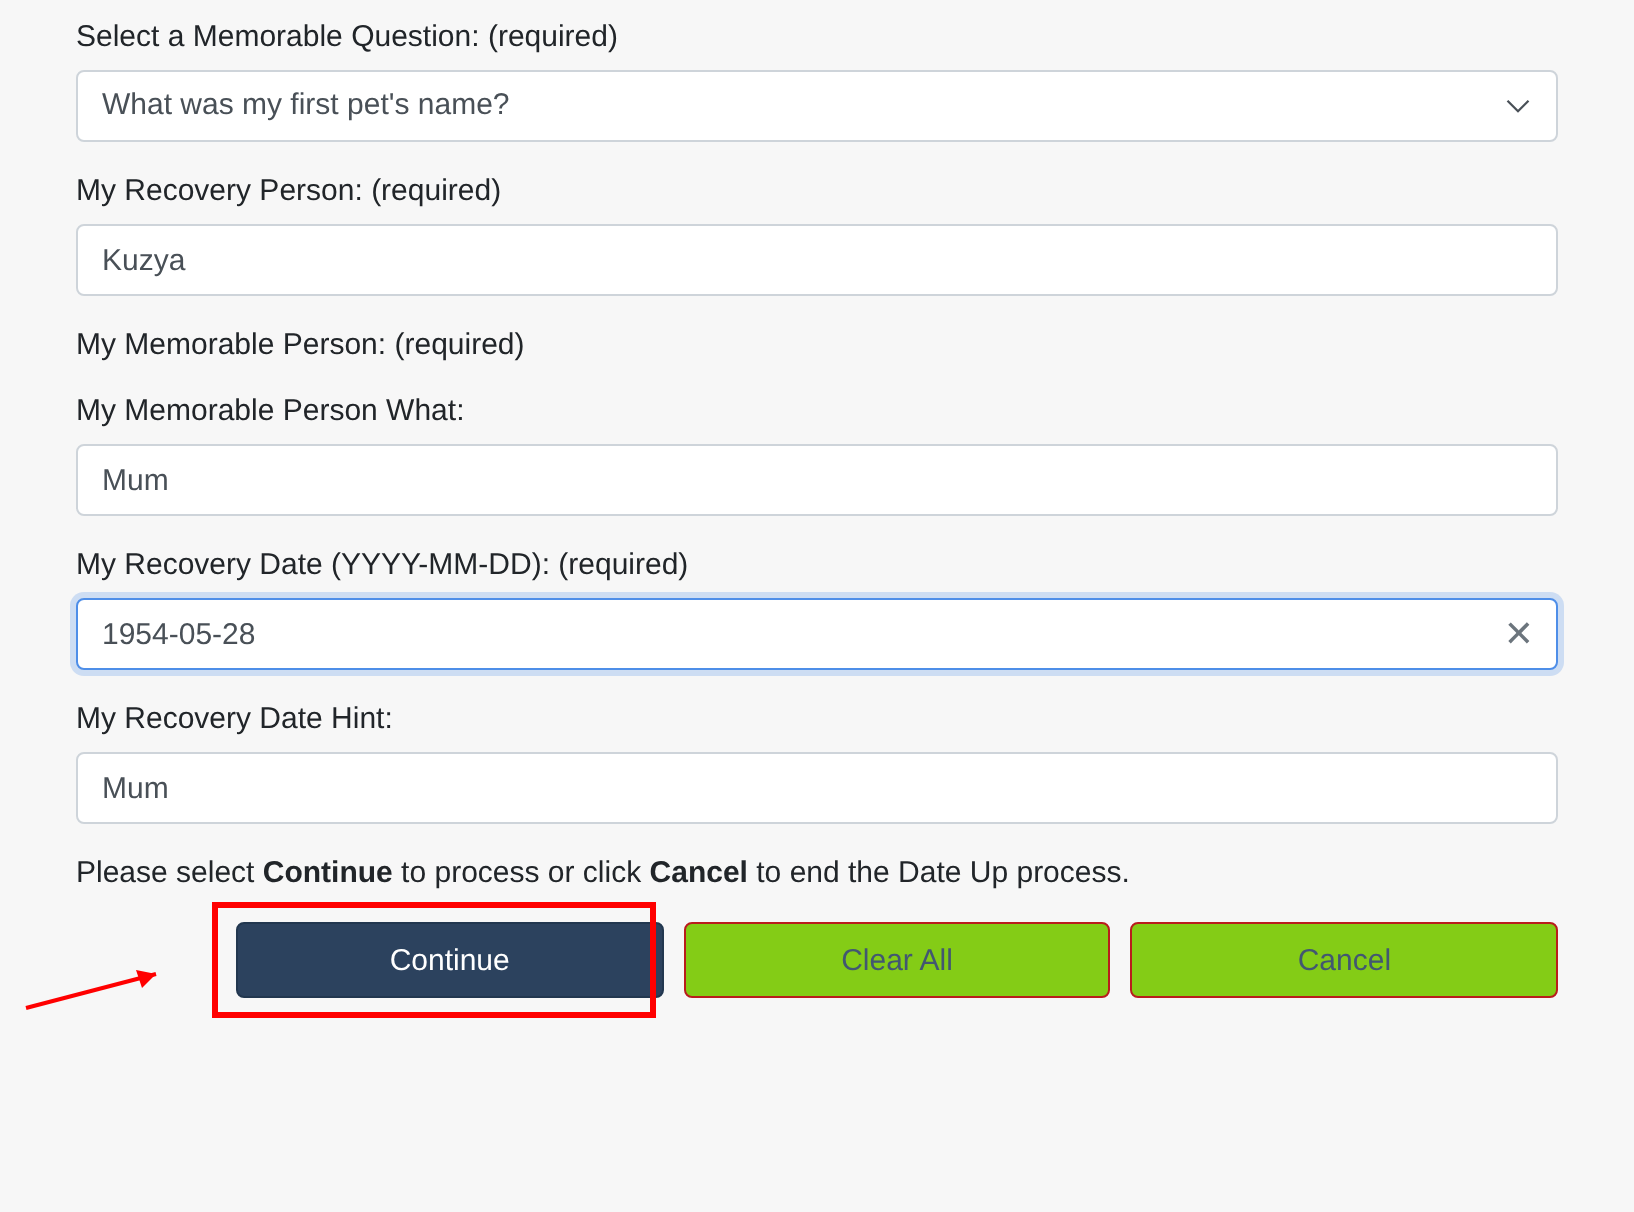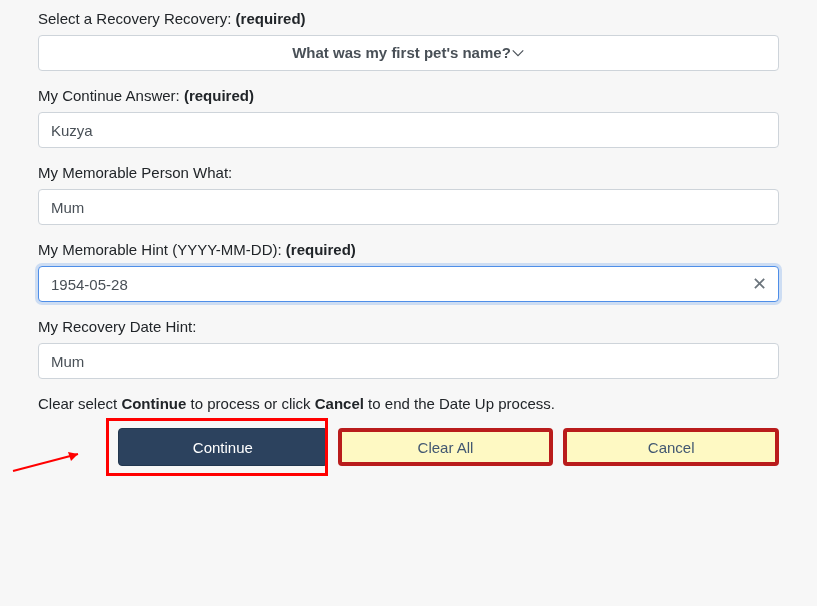--- a/index.html
+++ b/index.html
@@ -14,43 +14,42 @@
     width: 817px;
     padding: 10px 38px 30px 38px;
   }
   .form-group { margin-bottom: 16px; }
   .form-label {
     display: block;
     font-size: 15px;
     color: #212529;
     margin-bottom: 8px;
   }
-  .form-label .req { font-weight: 700; }
+  .form-label .req { font-weight: 400; }
   .select-wrap {
     position: relative;
   }
   .form-control, .form-select {
     width: 100%;
     height: 36px;
     padding: 6px 12px;
     font-size: 15px;
     line-height: 1.5;
     color: #495057;
     background: #fff;
     border: 1px solid #ced4da;
     border-radius: 4px;
     outline: none;
   }
   .form-select {
     text-align: left;
     cursor: pointer;
     display: flex;
     align-items: center;
-    justify-content: center;
-    font-weight: bold;
+    justify-content: space-between;
   }
   .chevron {
     width: 14px;
     height: 14px;
     flex: 0 0 auto;
     color: #495057;
   }
   .date-wrap { position: relative; }
   .date-wrap .form-control {
     border: 1px solid #4e8ee8;
@@ -78,22 +77,22 @@
     display: flex;
     gap: 10px;
     position: relative;
     padding-left: 80px;
   }
   .btn {
     flex: 1 1 0;
     height: 38px;
     border-radius: 4px;
     font-size: 15px;
-    border: 4px solid #b91c1c;
-    background: #fef9c3;
+    border: 1px solid #b91c1c;
+    background: #84cc16;
     color: #425771;
     cursor: pointer;
   }
   .btn-primary {
     background: #2c425e;
     border: 1px solid #22374f;
     color: #fff;
   }
   .highlight-box {
     position: absolute;
@@ -106,71 +105,75 @@
   }
   .arrow svg { display: block; }
 </style>
 </head>
 <body>
 
 <div class="page">
 
   <div class="form-group">
     <label class="form-label">
-      <span>Select a Recovery Recovery:</span>
+      <span>Select a Memorable Question:</span>
       <span class="req">(required)</span>
     </label>
     <div class="select-wrap">
       <button type="button" class="form-select">
         <span>What was my first pet's name?</span>
         <svg class="chevron" viewBox="0 0 16 16">
           <path d="M2 5 L8 11 L14 5" fill="none" stroke="currentColor" stroke-width="1.3"></path>
         </svg>
       </button>
     </div>
   </div>
 
   <div class="form-group">
     <label class="form-label">
-      <span>My Continue Answer:</span>
+      <span>My Recovery Person:</span>
       <span class="req">(required)</span>
     </label>
     <input class="form-control" type="text" value="Kuzya" style="">
   </div>
 
   <div class="form-group">
+    <label class="form-label">
+      <span>My Memorable Person:</span>
+      <span class="req">(required)</span>
+    </label>
   </div>
 
   <div class="form-group">
     <label class="form-label">
       <span>My Memorable Person What:</span>
     </label>
     <input class="form-control" type="text" value="Mum" style="">
   </div>
 
   <div class="form-group">
     <label class="form-label">
-      <span>My Memorable Hint (YYYY-MM-DD):</span>
+      <span>My Recovery Date (YYYY-MM-DD):</span>
       <span class="req">(required)</span>
     </label>
     <div class="date-wrap">
       <input class="form-control" type="text" value="1954-05-28" style="">
       <span class="clear-x">✕</span>
     </div>
   </div>
 
   <div class="form-group">
     <label class="form-label">
       <span>My Recovery Date Hint:</span>
     </label>
     <input class="form-control" type="text" value="Mum" style="">
   </div>
 
   <p class="helper">
-    <span>Clear select </span><span class="b">Continue</span><span> to process or click </span><span class="b">Cancel</span><span> to end the Date Up process.</span>
+    <span>Please select </span><span class="b">Continue</span><span> to process or click </span><span class="b">Cancel</span><span> to end the Date Up process.</span>
   </p>
 
   <div class="btn-row">
     <button class="btn btn-primary">Continue</button>
     <button class="btn">Clear All</button>
     <button class="btn">Cancel</button>
 
     <div class="highlight-box" style="left:68px; top:-10px; width:222px; height:58px;"></div>
 
     <div class="arrow" style="left:-30px; top:18px;">

